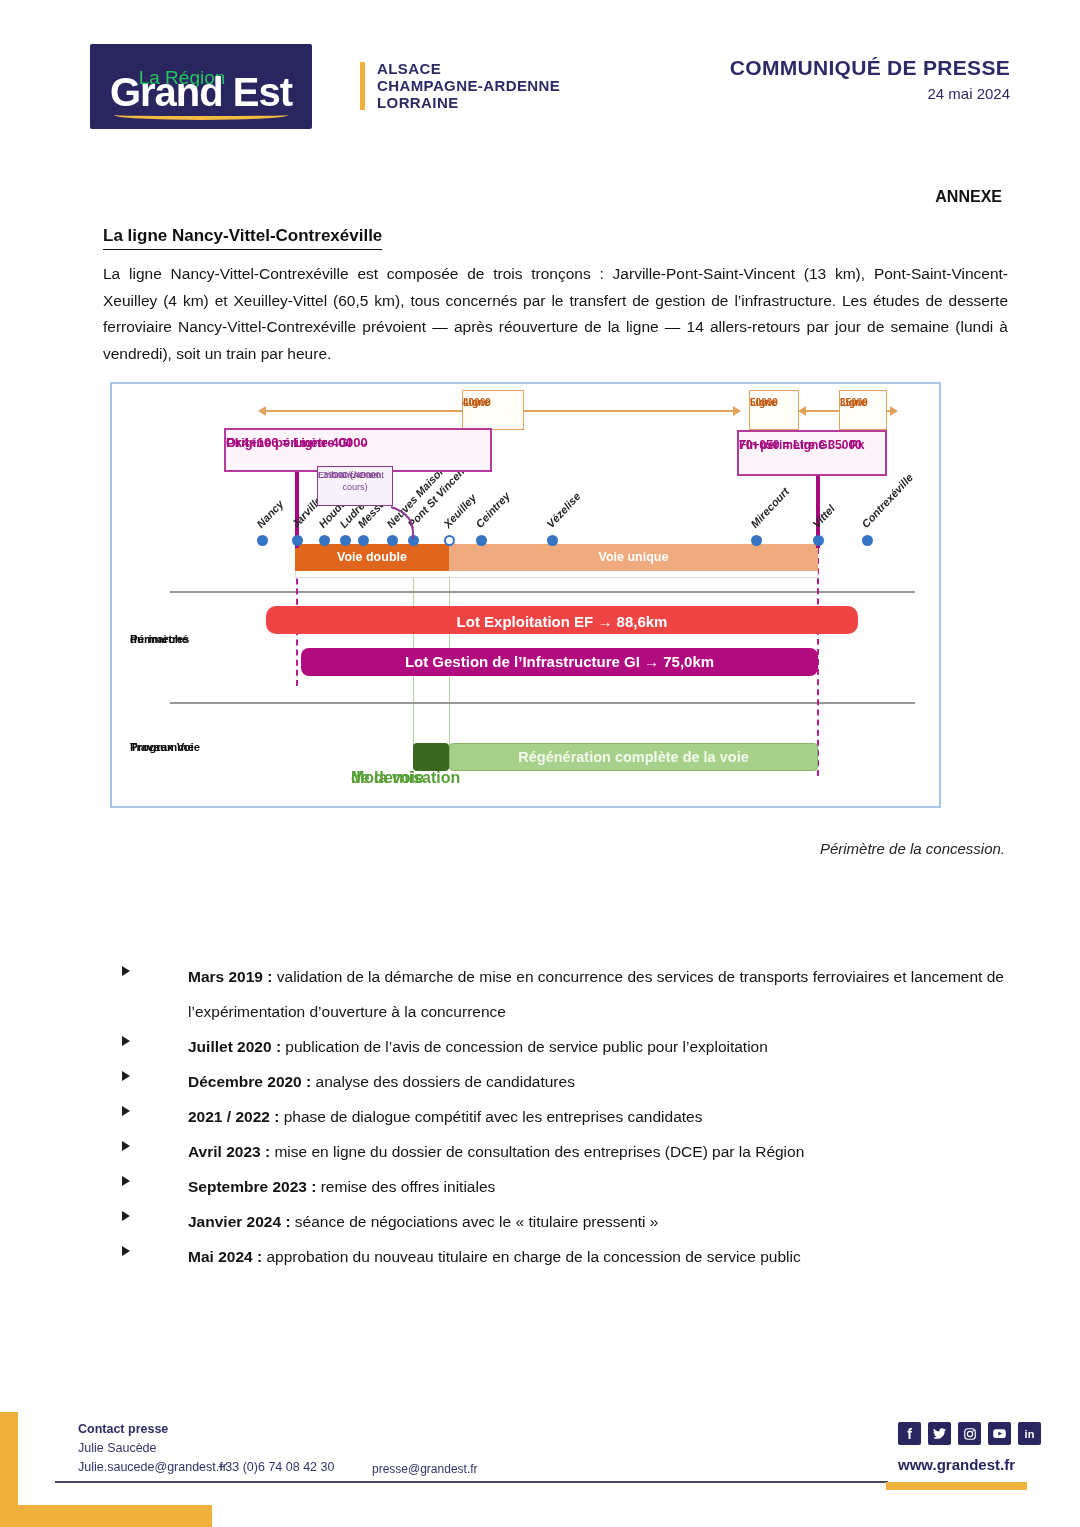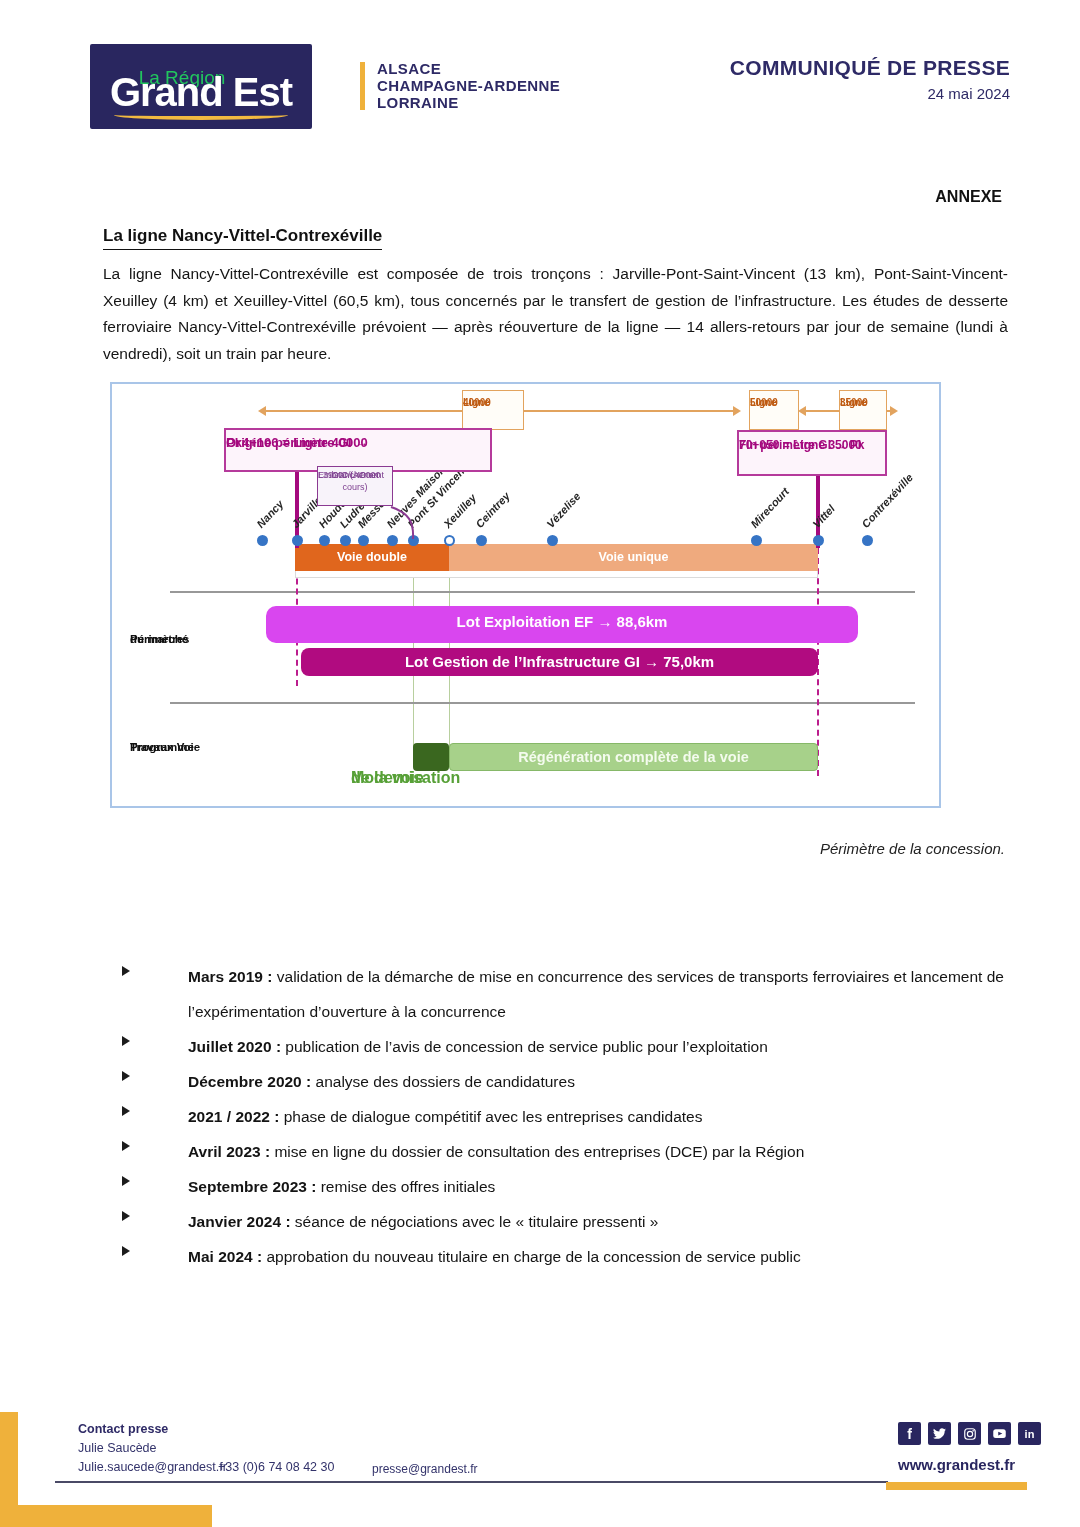--- a/index.html
+++ b/index.html
@@ -77,22 +77,22 @@
   .station { top:0; width:0; height:158px; z-index:5; }
   .station .dot { left:-5.5px; top:151px; width:11px; height:11px; border-radius:50%;
                   background:#3674C5; }
   .station.open .dot { background:#fff; border:2.5px solid #3674C5; }
   .station .lab { bottom:12px; left:1px; transform:rotate(-47deg); transform-origin:0 100%;
                   white-space:nowrap; font-size:11px; font-weight:bold; font-style:italic; color:#262626; }
 
   .grayline { left:58px; width:745px; border-top:2px solid #989898; height:0; z-index:0; }
 
   .lot { color:#fff; font-weight:bold; font-size:15px; text-align:center; z-index:3; }
-  .lot.exploitation { left:154px; top:222px; width:592px; height:37px; line-height:31px;
-                      background:#d946ef; border-radius:10px; }
+  .lot.exploitation { left:154px; top:222px; width:592px; height:28px; line-height:31px;
+                      background:#ef4444; border-radius:10px; }
   .lot.gestion { left:189px; top:264px; width:517px; height:28px; line-height:28px;
                  background:#B10B80; border-radius:8px; }
 
   .side-label { left:18px; width:115px; text-align:center; font-size:11.5px; font-weight:bold;
                 line-height:14.5px; color:#111; z-index:3; }
 
   .gbar { top:359px; height:28px; z-index:3; border-radius:4px; }
   .gbar.dark { left:301px; width:36px; background:#3A671F; }
   .gbar.light { left:337px; width:369px; background:#A7D18A; border:1px solid #86B868;
                 color:#F4FBEE; font-weight:bold; font-size:14.5px; text-align:center; line-height:26px; }

